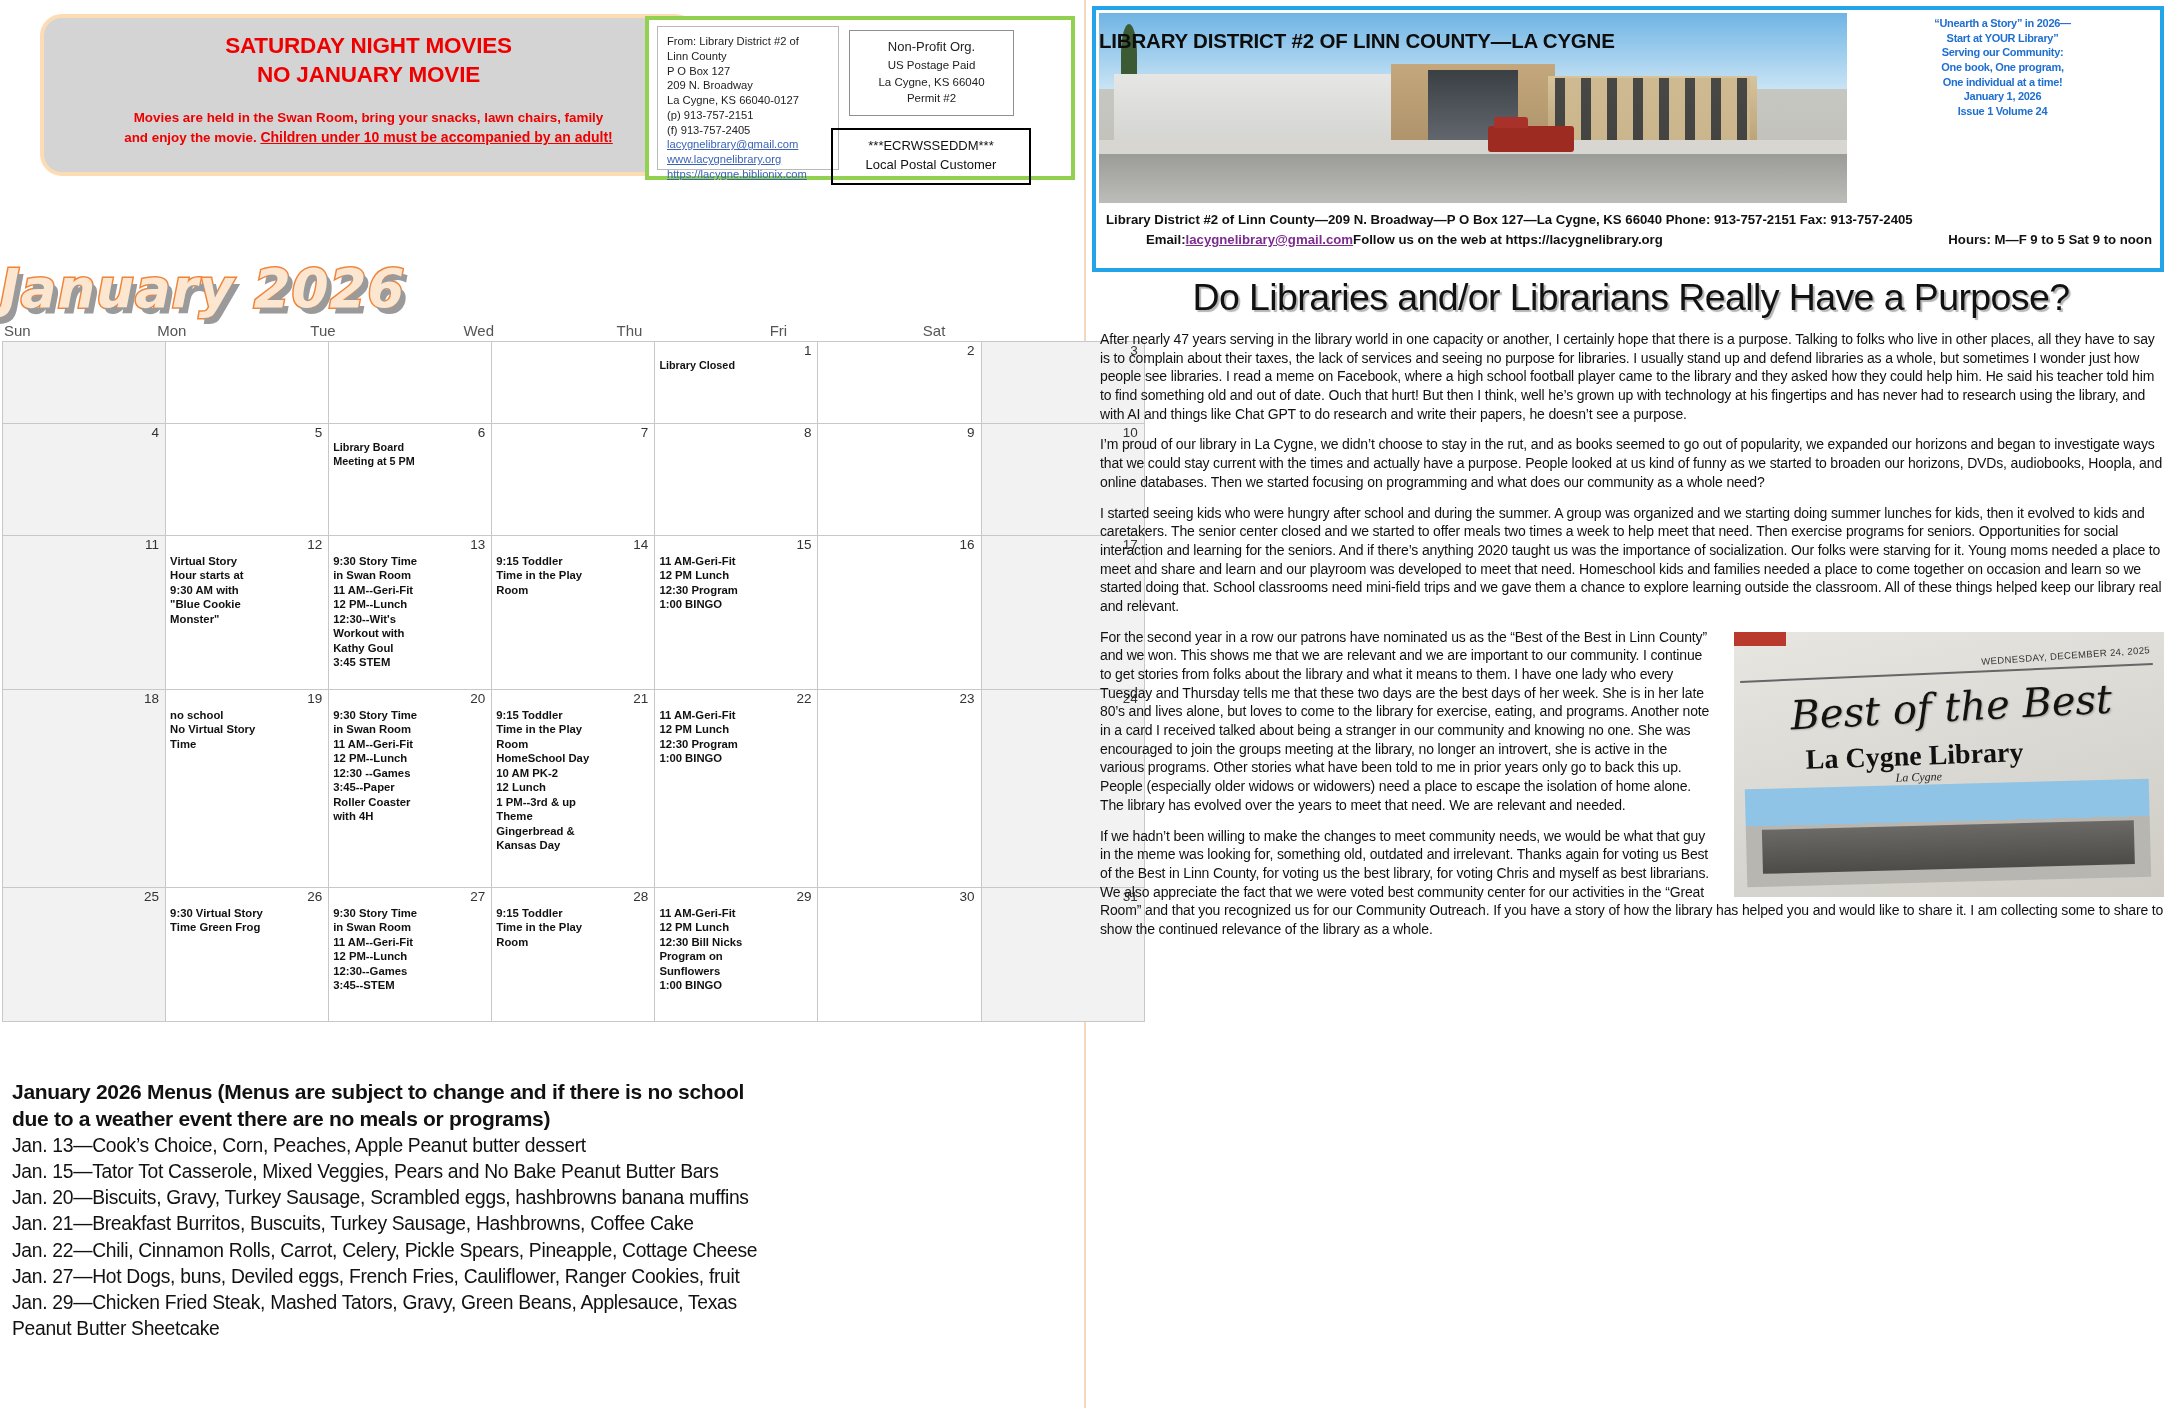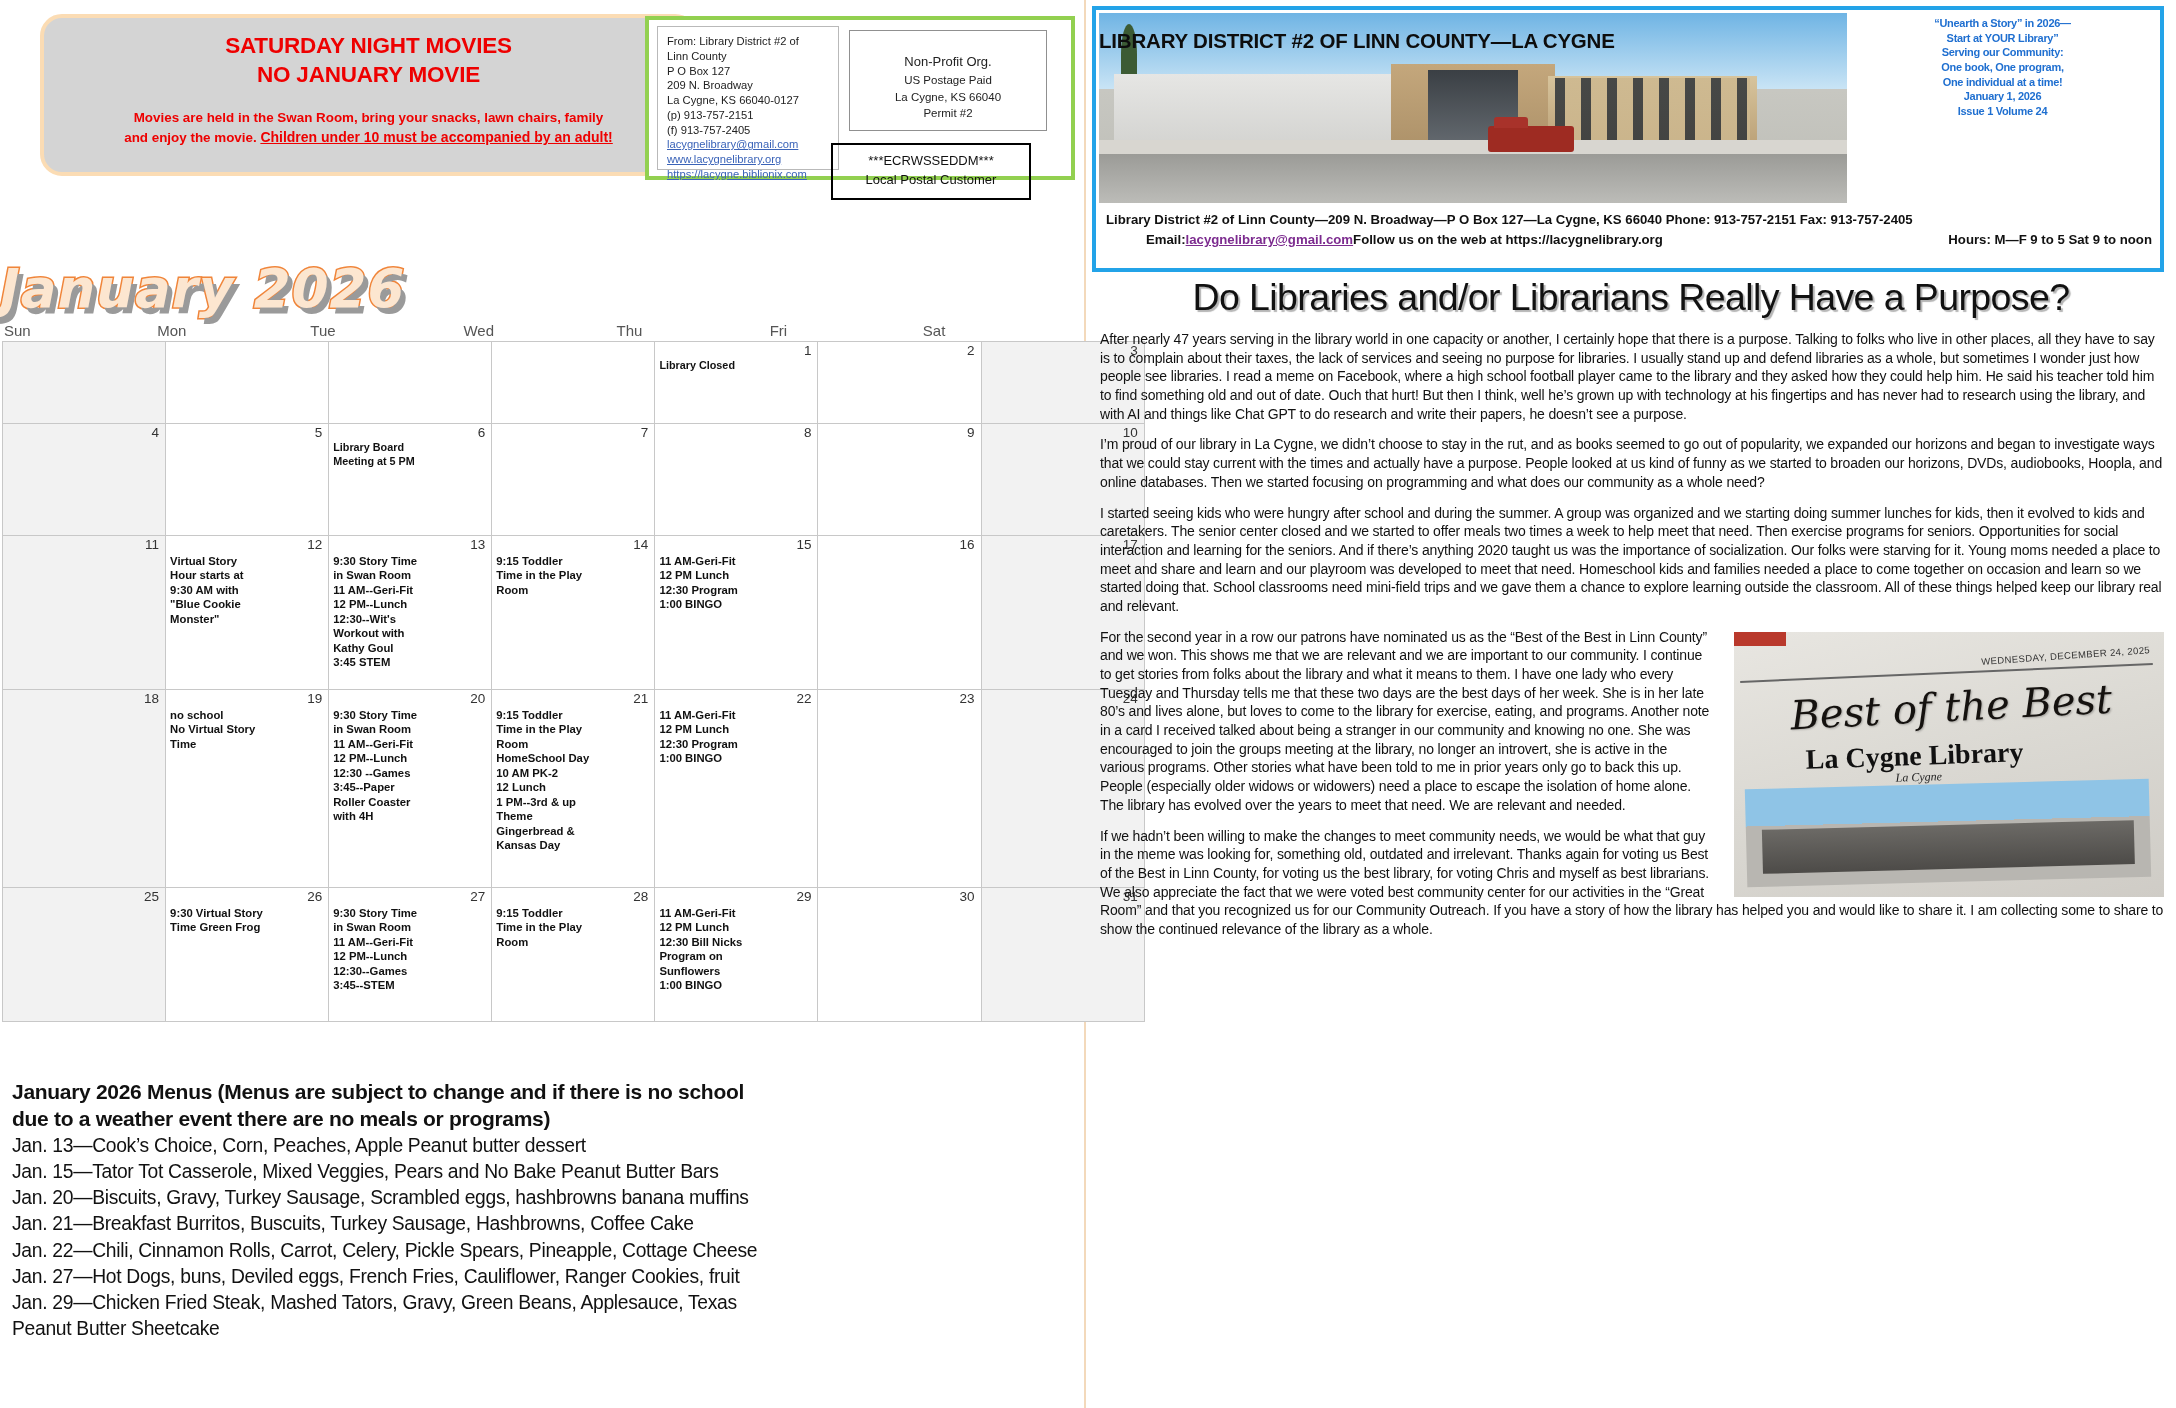--- a/index.html
+++ b/index.html
@@ -56,22 +56,22 @@
     width: 182px;
     border: 1px solid #b9b9b9;
     box-sizing: border-box;
     padding: 7px 6px 4px 9px;
     font-size: 11.2px; line-height: 1.32;
     color: #222; font-family: "Liberation Sans", sans-serif;
   }
   .return-addr .lnk { color: #3a63b8; text-decoration: underline; display:block; }
   .postal-col { display:flex; flex-direction:column; justify-content: flex-start; gap: 12px; padding-top: 4px;}
   .permit-box {
-    width: 198px; border: 1px solid #909090; box-sizing: border-box;
-    text-align: center; padding: 22px 4px 8px;
+    width: 165px; border: 1px solid #909090; box-sizing: border-box;
+    text-align: center; padding: 7px 4px 8px;
     font-size: 11.5px; line-height: 1.45; color: #222;
   }
   .permit-box .l1 { font-size: 13px; }
   .ecrwss-box {
     width: 200px; border: 2px solid #000; box-sizing: border-box;
     text-align: center; padding: 7px 4px 8px;
     font-size: 13px; line-height: 1.45; color: #111;
     margin-left: -18px;
   }
 

